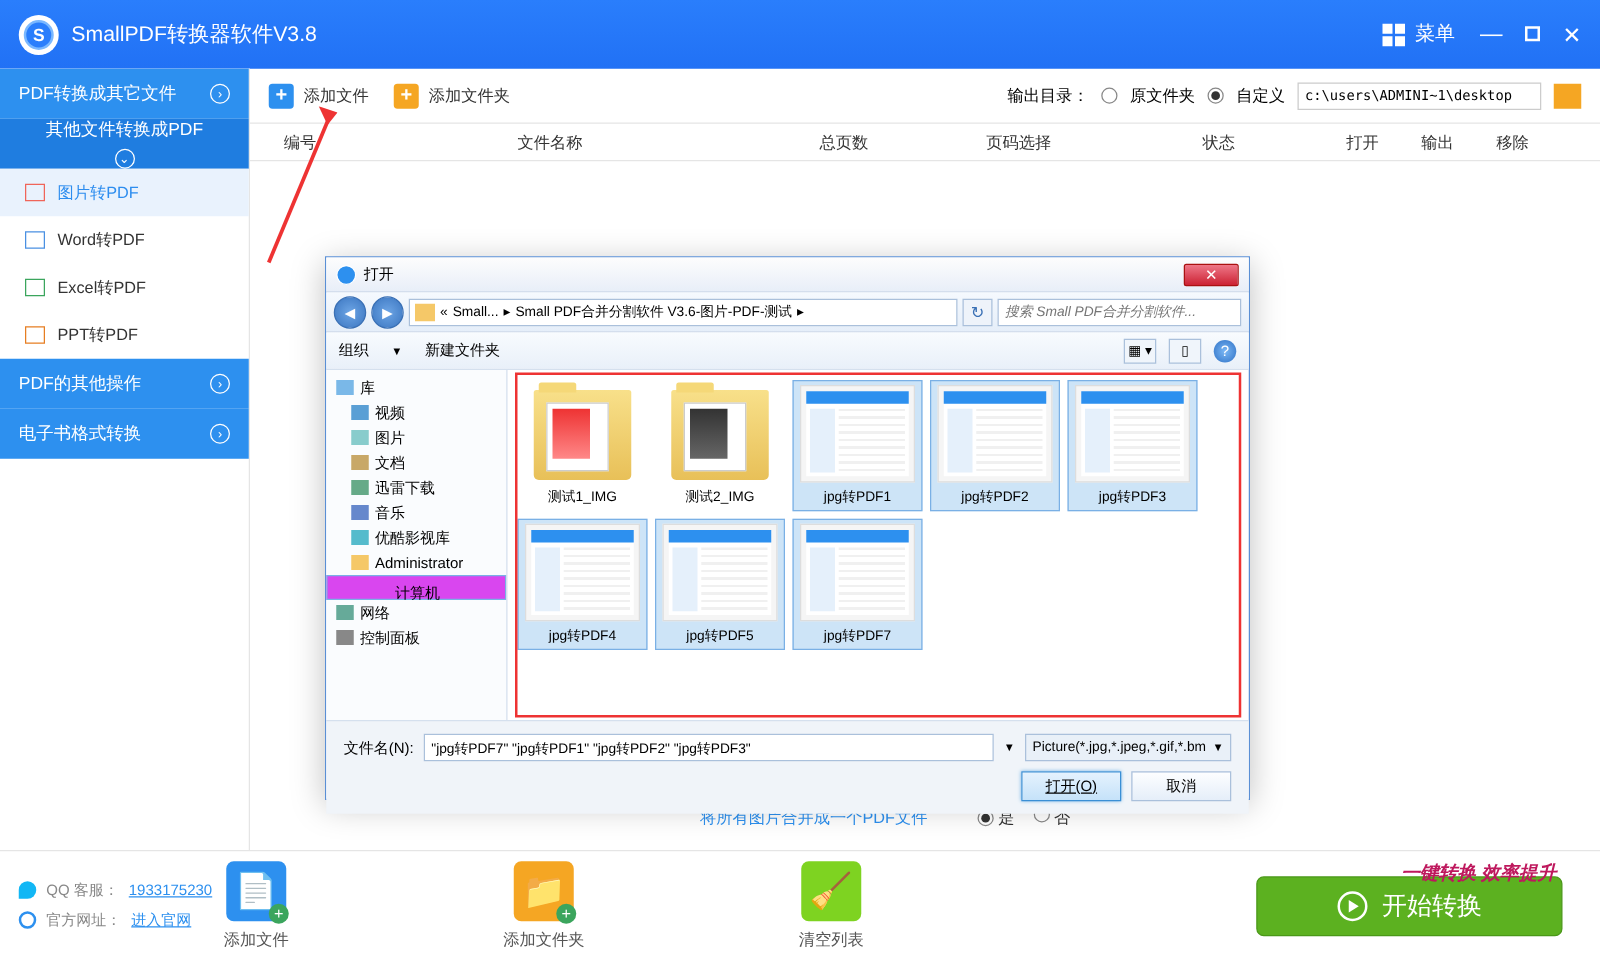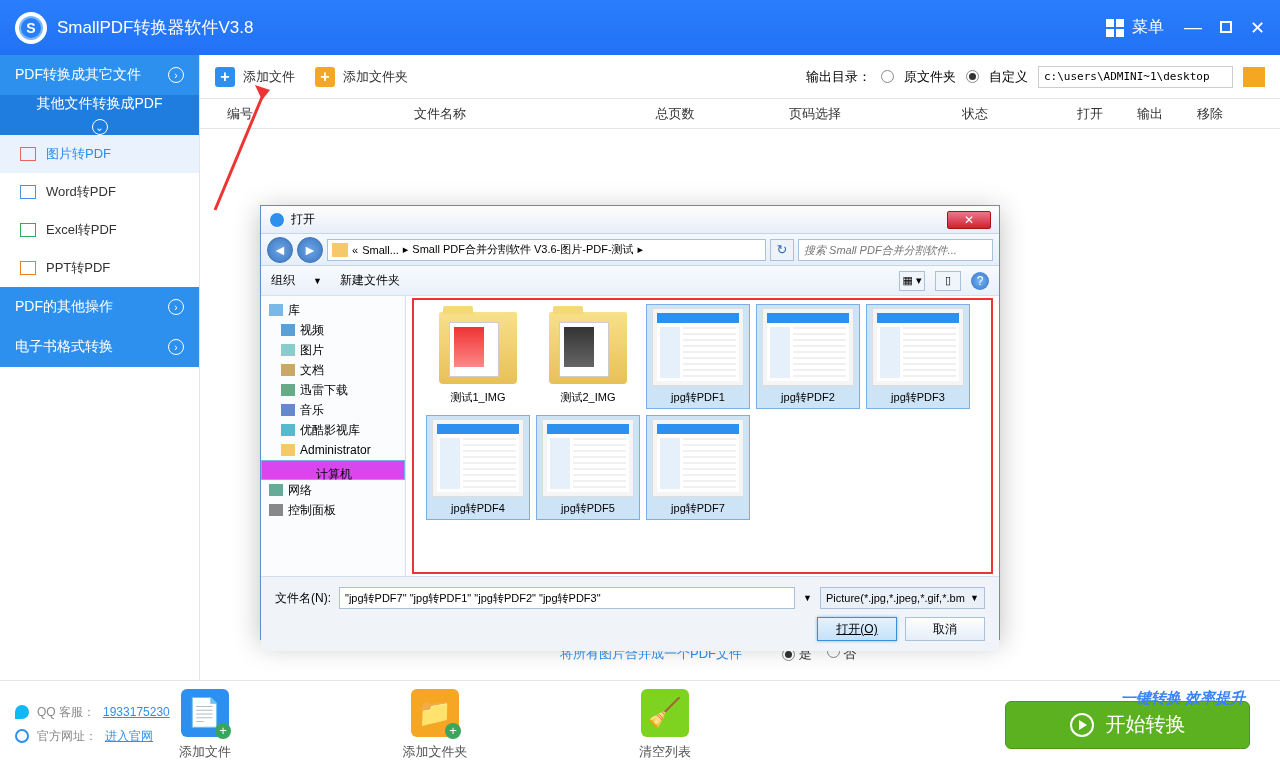--- a/index.html
+++ b/index.html
@@ -50,21 +50,21 @@
 .bottom-bar { position: absolute; bottom: 0; left: 0; width: 100%; height: 88px; border-top: 1px solid #e5e5e5; display: flex; align-items: center; padding: 0 30px; }
 .bottom-item { display: flex; flex-direction: column; align-items: center; gap: 6px; font-size: 13px; color: #555; cursor: pointer; width: 230px; }
 .big-icon { width: 48px; height: 48px; border-radius: 6px; display: flex; align-items: center; justify-content: center; color: #fff; font-size: 28px; position: relative; }
 .big-icon.blue { background: #2d90ef; }
 .big-icon.orange { background: #f5a623; }
 .big-icon.green { background: #7ed321; }
 .plus-badge { position: absolute; bottom: -2px; right: -2px; width: 16px; height: 16px; background: #3ba55d; border-radius: 50%; font-size: 13px; display: flex; align-items: center; justify-content: center; }
 .start-btn { width: 245px; height: 48px; background: #5cb120; border-radius: 6px; color: #fff; font-size: 20px; display: flex; align-items: center; justify-content: center; gap: 12px; cursor: pointer; margin-left: auto; border: 1px solid #4a9818; }
 .play-icon { width: 24px; height: 24px; border: 2px solid #fff; border-radius: 50%; display: flex; align-items: center; justify-content: center; }
 .play-icon::after { content: ''; border-left: 8px solid #fff; border-top: 5px solid transparent; border-bottom: 5px solid transparent; margin-left: 2px; }
-.tagline { position: absolute; right: 35px; top: 8px; font-size: 15px; font-weight: bold; color: #3b82f6; font-style: italic; }
+.tagline { position: absolute; right: 35px; top: 8px; font-size: 15px; font-weight: bold; color: #be185d; font-style: italic; }
 
 
 .footer-info { position: absolute; left: 15px; bottom: 20px; font-size: 12px; color: #888; }
 .footer-info a { color: #2d90ef; text-decoration: underline; }
 .footer-row { display: flex; align-items: center; gap: 8px; height: 24px; }
 .qq-icon { width: 14px; height: 14px; background: #12b7f5; border-radius: 50% 50% 50% 0; }
 .ie-icon { width: 14px; height: 14px; border: 2px solid #2d90ef; border-radius: 50%; position: relative; }
 
 
 .merge-row { position: absolute; top: 590px; left: 360px; display: flex; align-items: center; gap: 40px; font-size: 13px; color: #2d90ef; }
@@ -103,21 +103,21 @@
 .tree-icon.doc { background: #c8a868; }
 .tree-icon.dl { background: #6a8; }
 .tree-icon.mus { background: #68c; }
 .tree-icon.yk { background: #5bc; }
 .tree-icon.user { background: #f5c868; }
 .tree-icon.net { background: #6a9; }
 .tree-icon.ctrl { background: #888; }
 
 .dlg-files { flex: 1; padding: 8px; position: relative; }
 .red-box { position: absolute; top: 2px; left: 6px; right: 6px; bottom: 2px; border: 2px solid #e33; pointer-events: none; }
-.file-grid { display: flex; flex-wrap: wrap; gap: 6px; padding-left: 12px; }
+.file-grid { display: flex; flex-wrap: wrap; gap: 6px; }
 .file-item { width: 104px; display: flex; flex-direction: column; align-items: center; font-size: 11px; cursor: pointer; padding: 3px; border: 1px solid transparent; }
 .file-item.selected { background: #cde4f7; border: 1px solid #7ab0e5; }
 .file-thumb { width: 92px; height: 78px; background: #f5f5f5; border: 1px solid #ddd; margin-bottom: 4px; position: relative; overflow: hidden; }
 .folder-thumb { width: 78px; height: 72px; background: linear-gradient(#f8e08a,#e8c058); border-radius: 2px 2px 4px 4px; position: relative; margin: 4px 0 6px; }
 .folder-thumb::before { content:''; position:absolute; top:-6px; left:4px; width: 30px; height: 8px; background: #f5d878; border-radius: 2px 2px 0 0; }
 .folder-doc { position: absolute; top: 10px; left: 10px; width: 50px; height: 55px; background: #fff; border: 1px solid #ccc; }
 .folder-doc.red::after { content:''; position:absolute; top:4px; left:4px; width: 30px; height: 40px; background: linear-gradient(#e33,#f88); }
 .folder-doc.dark::after { content:''; position:absolute; top:4px; left:4px; width: 30px; height: 40px; background: linear-gradient(#333,#666); }
 .app-mock { position: absolute; top: 4px; left: 4px; right: 4px; bottom: 4px; background: #fff; }
 .app-mock::before { content:''; position:absolute; top:0; left:0; right:0; height:10px; background: #2d90ef; }

